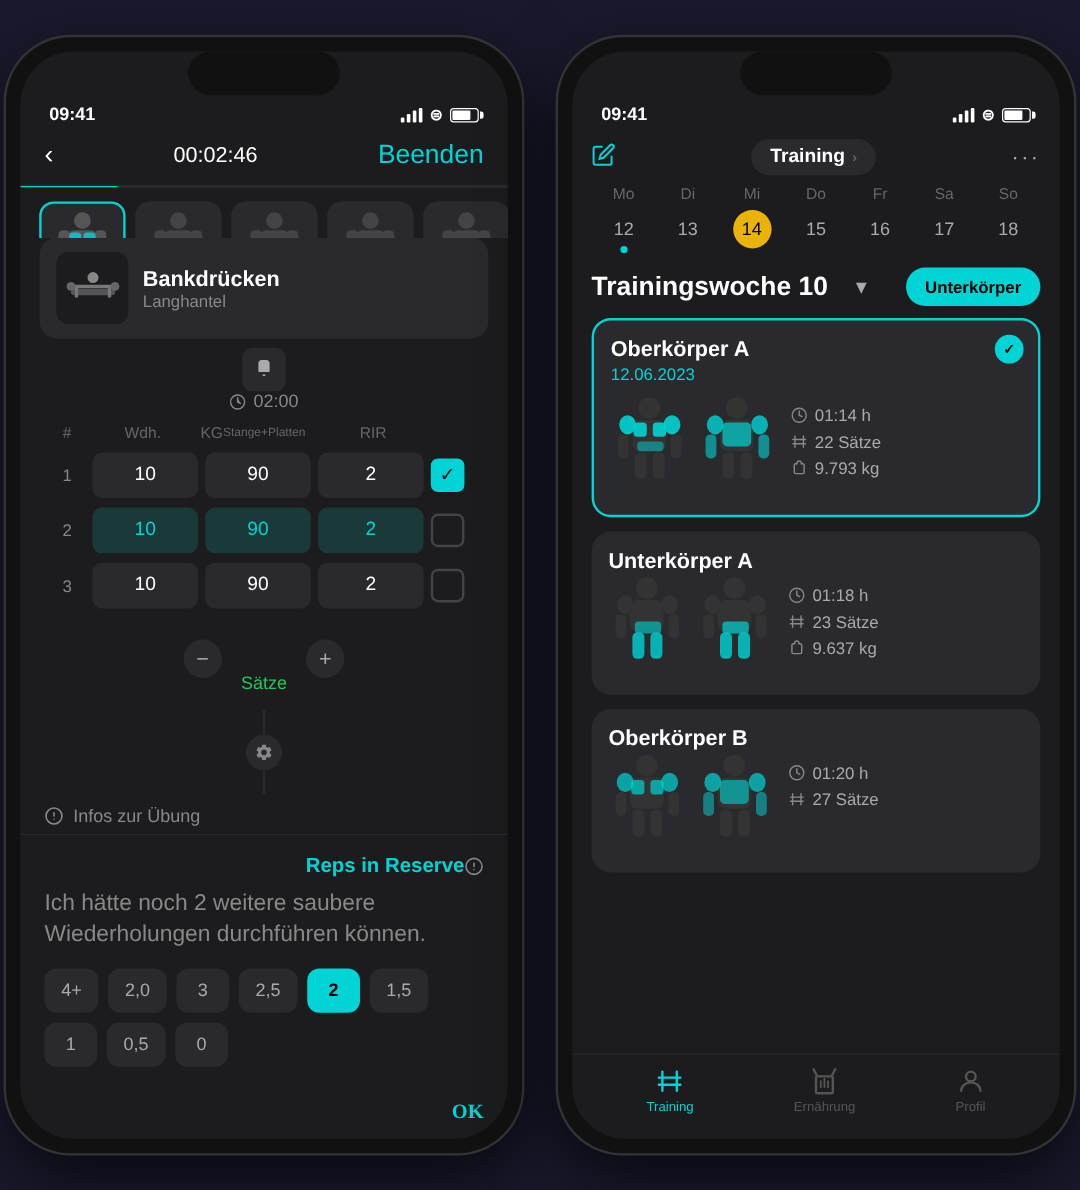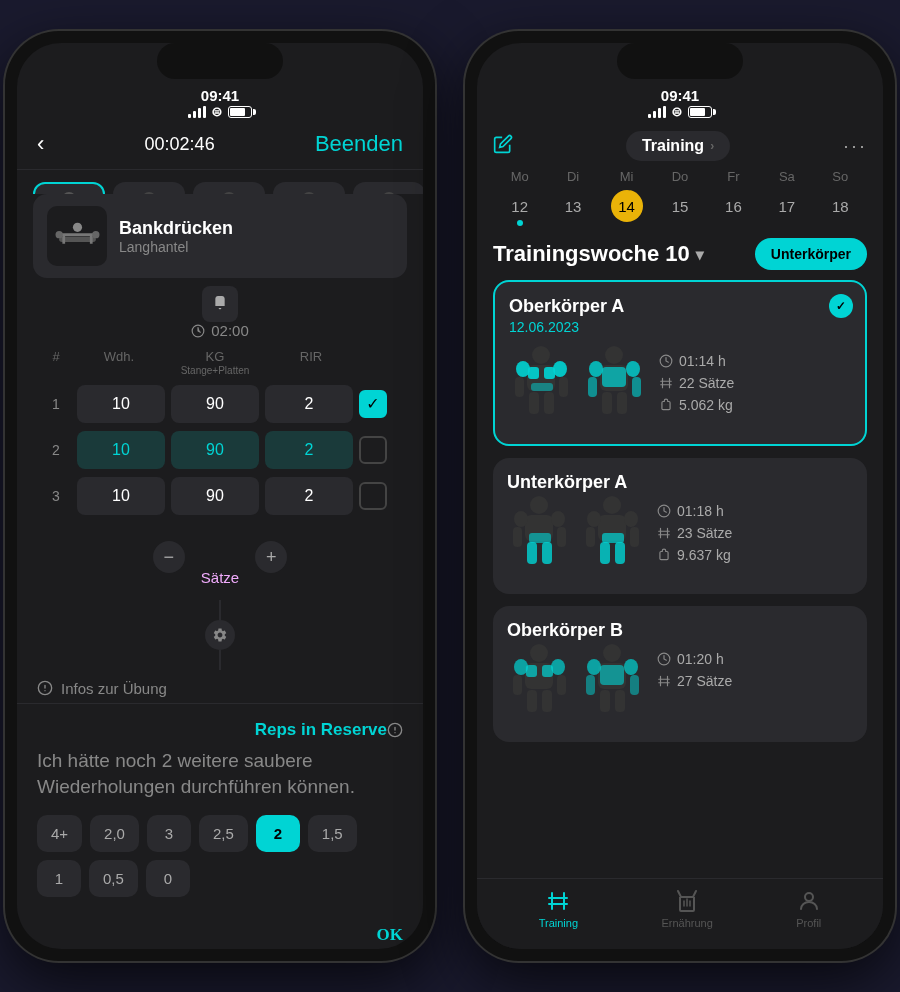--- a/index.html
+++ b/index.html
@@ -56,21 +56,20 @@
       display: flex;
       justify-content: space-between;
       align-items: center;
       padding: 14px 24px 4px;
       font-size: 15px;
       font-weight: 600;
       color: #fff;
       position: relative;
       z-index: 5;
       margin-top: 30px;
-      flex-direction: column;
     }
     .status-icons {
       display: flex;
       align-items: center;
       gap: 6px;
     }
     .signal-bars {
       display: flex;
       align-items: flex-end;
       gap: 2px;
@@ -239,21 +238,20 @@
     .sets-header {
       display: grid;
       grid-template-columns: 30px 1fr 1fr 1fr 40px;
       padding: 4px 8px;
       color: #666;
       font-size: 13px;
       text-align: center;
     }
     .sets-header .kg-col {
       display: flex;
-      flex-direction: column;
       align-items: center;
       line-height: 1.2;
     }
     .set-row {
       display: grid;
       grid-template-columns: 30px 1fr 1fr 1fr 40px;
       align-items: center;
       padding: 4px 8px;
       gap: 6px;
     }
@@ -305,21 +303,21 @@
       height: 32px;
       background: #2a2a2e;
       border-radius: 50%;
       display: flex;
       align-items: center;
       justify-content: center;
       color: #aaa;
       font-size: 18px;
     }
     .sets-label {
-      color: #f0abfc;
+      color: #22c55e;
       font-size: 15px;
       margin-top: 40px;
     }
 
     
     .divider-gear {
       display: flex;
       flex-direction: column;
       align-items: center;
       padding: 4px 0;
@@ -499,21 +497,21 @@
       align-items: center;
       justify-content: space-between;
       padding: 8px 16px 10px;
     }
     .week-title {
       color: #fff;
       font-size: 22px;
       font-weight: 700;
       display: flex;
       align-items: center;
-      gap: 6px;
+      gap: 24px;
     }
     .week-title .chevron {
       color: #aaa;
       font-size: 16px;
     }
     .finish-btn {
       background: #00d4d4;
       color: #000;
       border-radius: 20px;
       padding: 8px 16px;
@@ -969,21 +967,21 @@
               <div class="stat-row">
                 <svg width="14" height="14" viewBox="0 0 24 24" fill="none" stroke="#888" stroke-width="2">
                     <path d="M6 4v16M18 4v16M3 9h3M18 9h3M3 15h3M18 15h3M6 9h12M6 15h12" stroke-linecap="round"></path>
                   </svg>
                 <span>22 Sätze</span>
               </div>
               <div class="stat-row">
                 <svg width="14" height="14" viewBox="0 0 24 24" fill="none" stroke="#888" stroke-width="2">
                     <path d="M12 2a3 3 0 0 0-3 3v1H7a2 2 0 0 0-2 2v10a2 2 0 0 0 2 2h10a2 2 0 0 0 2-2V8a2 2 0 0 0-2-2h-2V5a3 3 0 0 0-3-3z"></path>
                   </svg>
-                <span>5.062 kg</span>
+                <span>9.793 kg</span>
               </div>
             </div>
           </div>
         </div>
 
         <div class="workout-card">
           <div class="card-title">Unterkörper A</div>
           <div class="card-body">
             <div class="muscle-figures">
 

